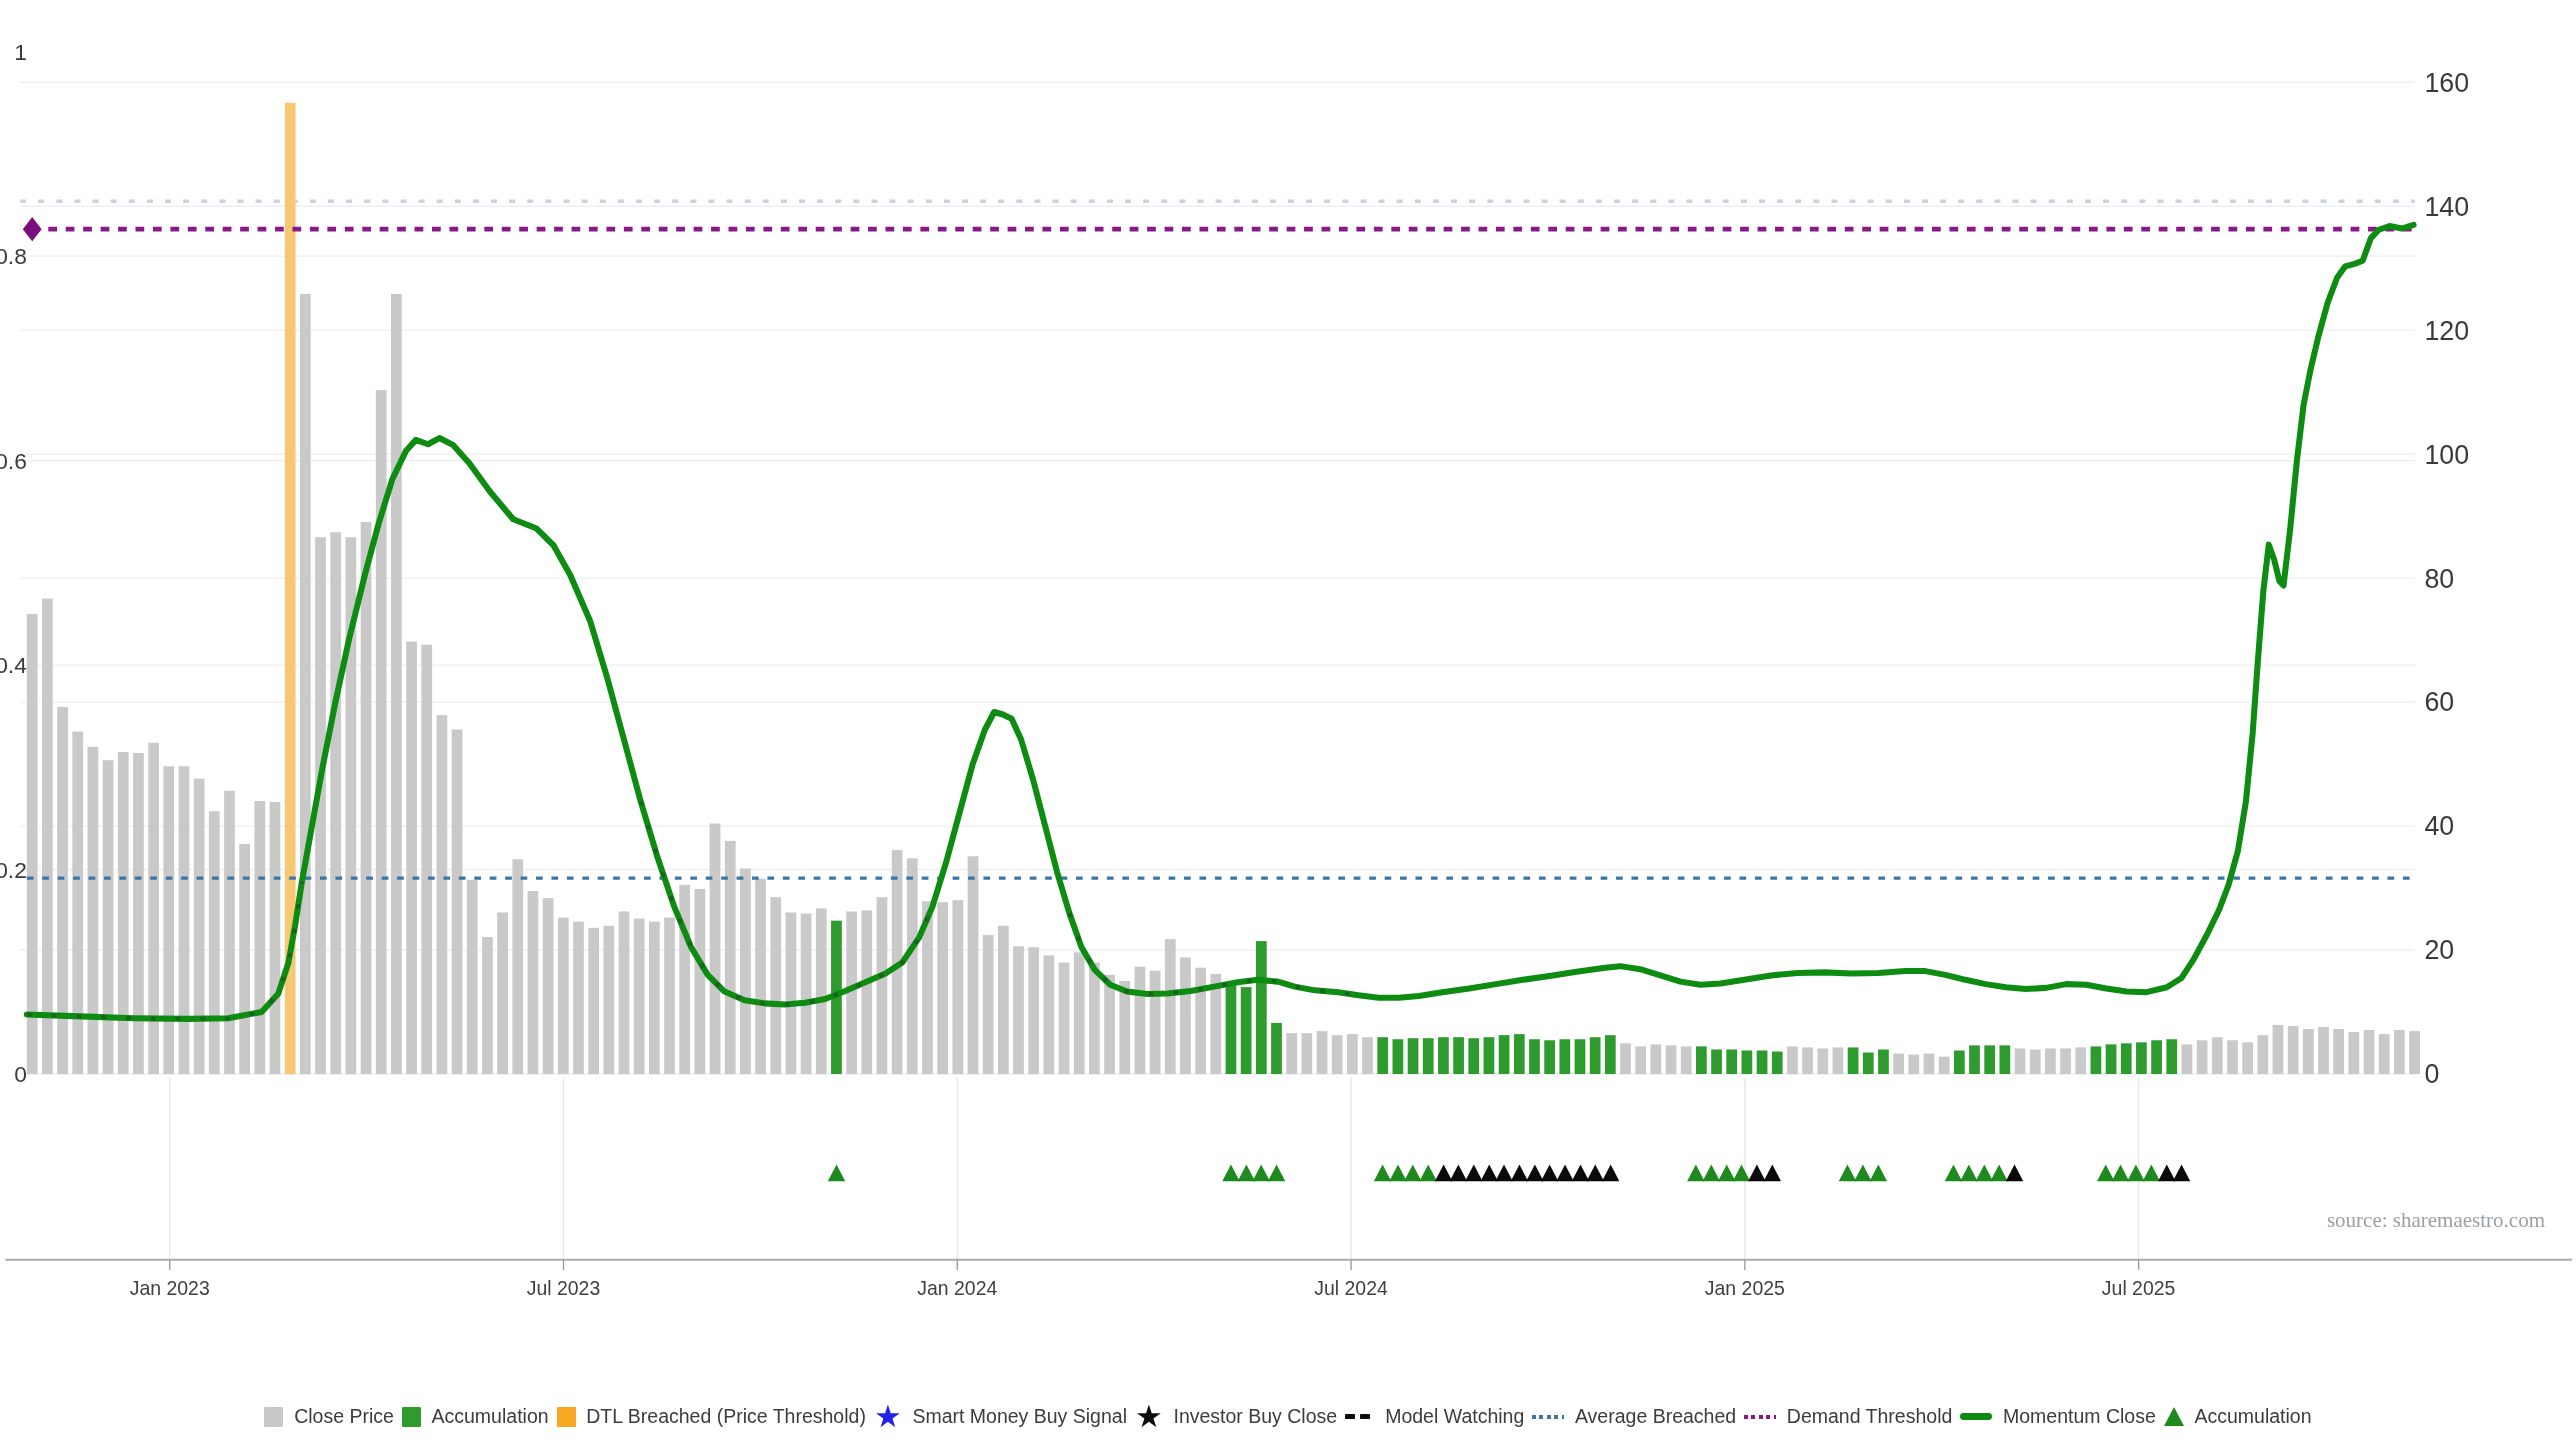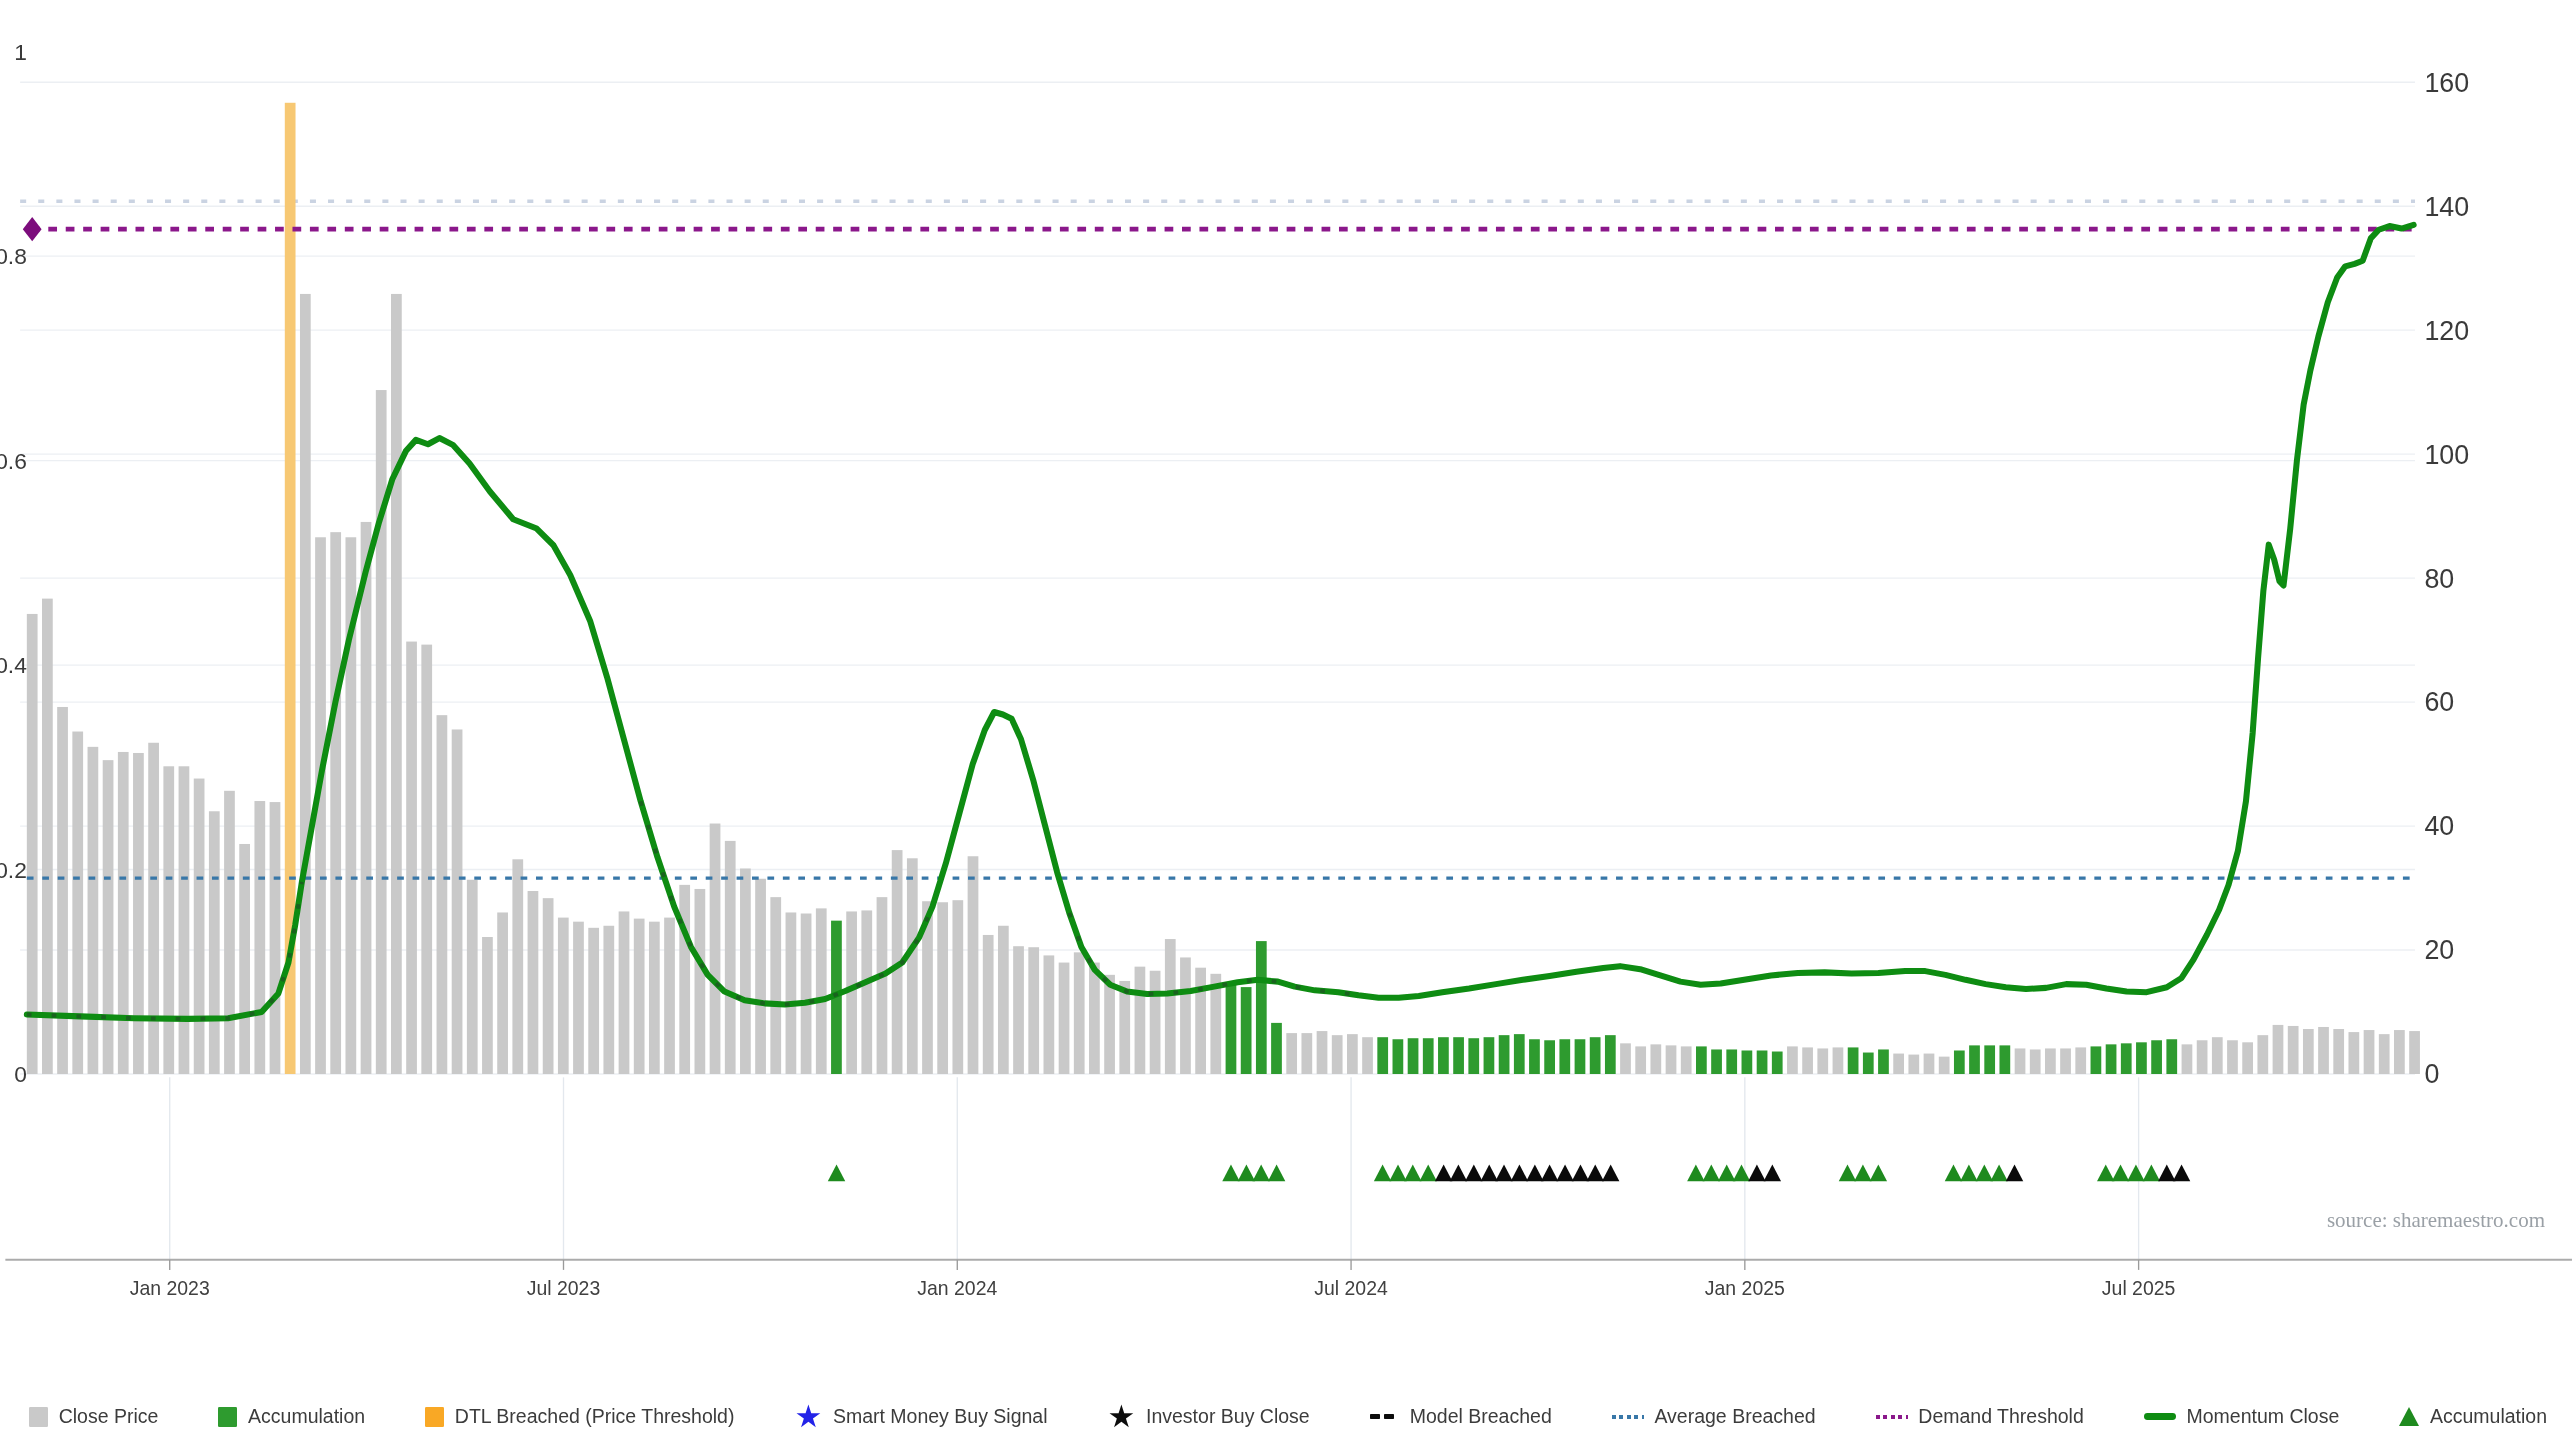--- a/index.html
+++ b/index.html
@@ -3,21 +3,21 @@
 <meta charset="utf-8">
 <style>
   html,body{margin:0;padding:0;background:#ffffff;}
   body{width:2576px;height:1449px;position:relative;overflow:hidden;
        font-family:"Liberation Sans","DejaVu Sans",sans-serif;}
   #chart-wrap{position:absolute;left:0;top:0;width:2576px;height:1449px;}
   svg{position:absolute;left:0;top:0;}
   #source-note{position:absolute;right:31px;top:1208px;font-size:21px;color:#9aa0a6;font-family:Liberation Serif, serif;}
   #legend{position:absolute;left:0;top:1401px;width:2576px;display:flex;
           justify-content:center;align-items:center;}
-  .legend-item{display:flex;align-items:center;margin:0 30px;}
+  .legend-item{display:flex;align-items:center;margin:0 4px;}
   .legend-item .lbl{font-size:19.5px;color:#3c3c3c;margin-left:10.7px;white-space:nowrap;}
   .sw{width:19px;height:20px;border-radius:1.3px;}
   .star{font-size:31px;line-height:31px;}
   .dashes{display:flex;align-items:center;}
   .dashes i{display:block;width:10px;height:4.7px;background:#0c0c0c;margin-right:4.7px;border-radius:0.7px;}
   .dots{width:32px;height:4px;}
   .lineseg{width:32px;height:7.4px;border-radius:3.4px;}
   .tri{width:0;height:0;border-left:10.7px solid transparent;border-right:10.7px solid transparent;}
 </style>
 </head>
@@ -308,21 +308,21 @@
       </div>
       <div class="legend-item">
         <div class="star" style="color: rgb(12, 12, 12);">★</div>
         <span class="lbl">Investor Buy Close</span>
       </div>
       <div class="legend-item">
         <div class="dashes">
           <i style="background: rgb(12, 12, 12);"></i>
           <i style="background: rgb(12, 12, 12);"></i>
         </div>
-        <span class="lbl">Model Breached</span>
+        <span class="lbl">Model Watching</span>
       </div>
       <div class="legend-item">
         <div class="dots" style="background: repeating-linear-gradient(90deg, rgb(56, 119, 168) 0px, rgb(56, 119, 168) 4px, transparent 4px, transparent 7.4px);"></div>
         <span class="lbl">Average Breached</span>
       </div>
       <div class="legend-item">
         <div class="dots" style="background: repeating-linear-gradient(90deg, rgb(139, 24, 139) 0px, rgb(139, 24, 139) 4px, transparent 4px, transparent 7.4px);"></div>
         <span class="lbl">Demand Threshold</span>
       </div>
       <div class="legend-item">

